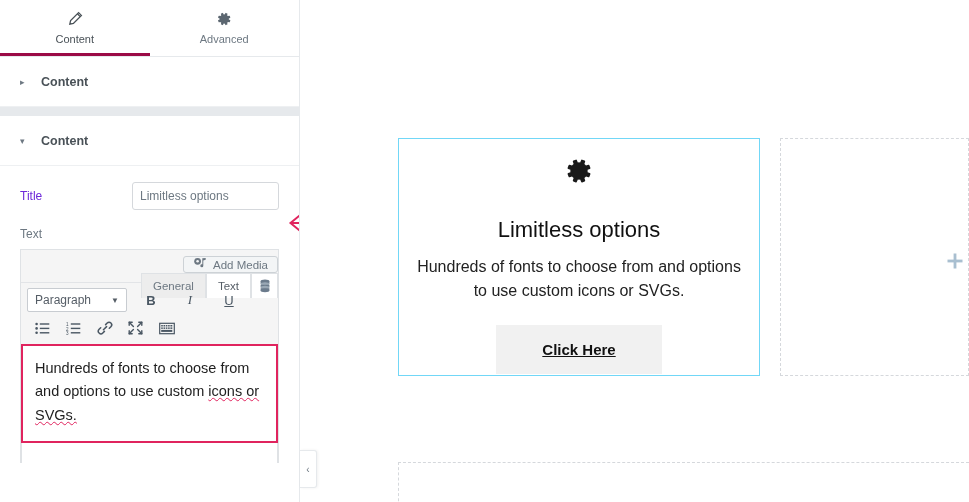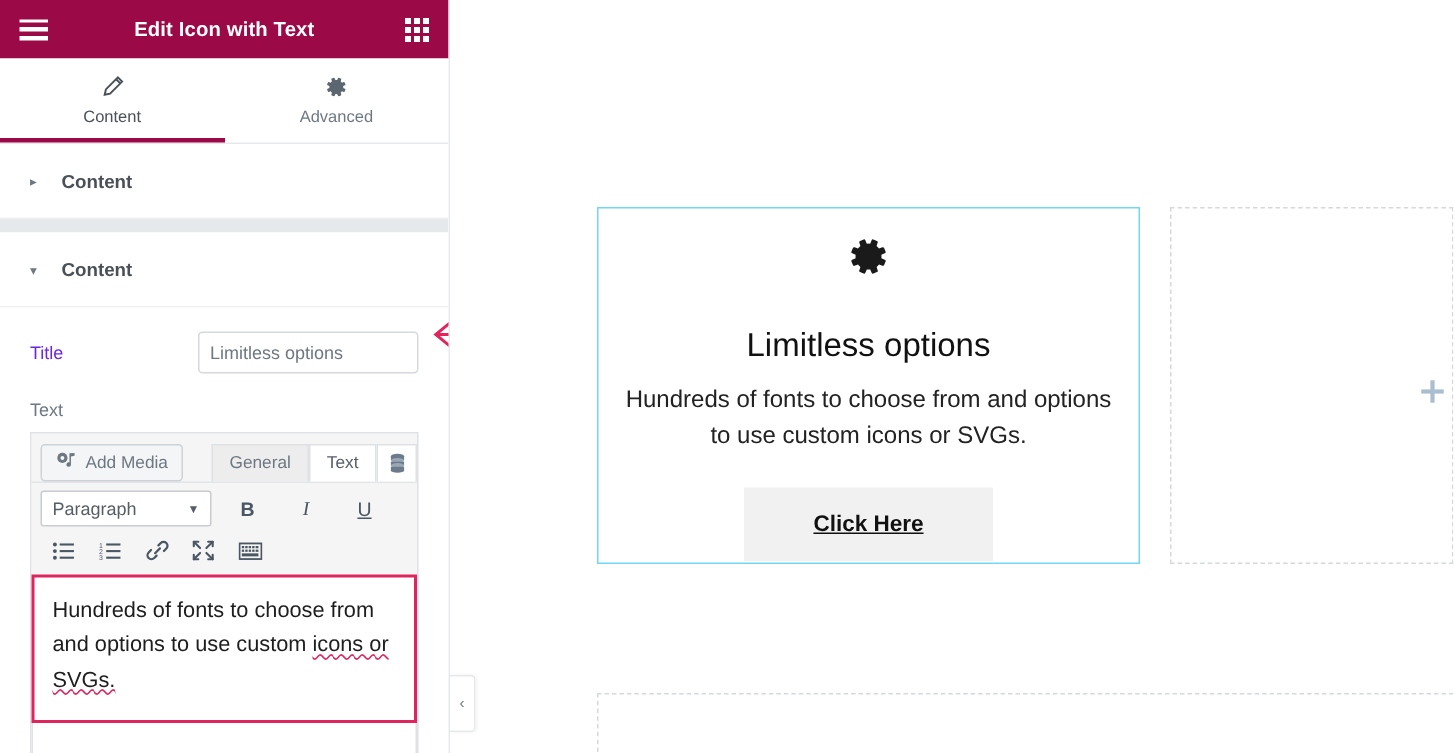--- a/index.html
+++ b/index.html
@@ -66,36 +66,36 @@
   .title-input-wrap input {
     flex: 1; border: none; outline: none; font-size: 12px; color: #6d7882;
     padding: 0 7px; font-family: "Liberation Sans", sans-serif; background: transparent;
   }
 
   .text-label { font-size: 12px; color: #6d7882; padding: 17px 0 8px 0; }
 
   
   .wp-editor { border: 1px solid #dfe2e5; background: #f5f5f5; }
   .wp-top { display: flex; align-items: flex-end; justify-content: space-between;
-    padding: 6px 0 0 6px; background: #f5f5f5; height: 32px;}
+    padding: 6px 0 0 6px; background: #f5f5f5; height: 32px; flex-direction: column;}
   .add-media { display: inline-flex; align-items: center; gap: 6px;
     background: #f3f5f6; border: 1px solid #cdd2d6; border-radius: 3px;
     height: 25px; padding: 0 9px; font-size: 11.5px; color: #6d7882; cursor: pointer; }
   .ed-tabs { display: flex; align-items: flex-end; height: 27px; }
   .ed-tab { height: 25px; padding: 0 11px; font-size: 11.5px; color: #6d7882;
     display: flex; align-items: center; border: 1px solid #dfe2e5; border-bottom: none;
     cursor: pointer; background: #ededed; }
   .ed-tab.active { background: #ffffff; color: #555d66; }
   .ed-dyn { width: 27px; height: 25px; border: 1px solid #dfe2e5; border-bottom: none;
     background: #fff; display: flex; align-items: center; justify-content: center; cursor: pointer; }
 
   .wp-toolbar { background: #f5f5f5; border-top: 1px solid #e2e4e7; padding: 5px 6px 4px 6px; }
   .tb-row { display: flex; align-items: center; gap: 0; }
   .tb-row.r1 { gap: 9px; margin-bottom: 4px; }
-  .para-select { width: 114px; height: 24px; background: #fff; border: 1px solid #c8ccd1;
+  .para-select { width: 100px; height: 24px; background: #fff; border: 1px solid #c8ccd1;
     border-radius: 2px; display: flex; align-items: center; justify-content: space-between;
     padding: 0 7px; font-size: 12px; color: #555d66; cursor: pointer; }
   .para-select .arrow { font-size: 8px; color: #555d66; }
   .tb-btn { width: 30px; height: 24px; display: flex; align-items: center;
     justify-content: center; cursor: pointer; color: #4a5763; font-size: 13px; }
   .tb-btn.bold { font-weight: bold; }
   .tb-btn.ital { font-style: italic; font-family: "Liberation Serif", serif; }
   .tb-btn.und { text-decoration: underline; }
   .tb-row.r2 .tb-btn { width: 31px; }
 
@@ -145,39 +145,20 @@
   #section2 { left: 98px; top: 462px; right: 0px; height: 60px;
     border: 1px dashed #d5d8dc; border-right: none; border-bottom: none; }
 </style>
 </head>
 <body>
 
 <div id="app">
 
   <div id="panel">
 
-    <div class="panel-header">
-      <div class="hamburger">
-        <span></span>
-          <span></span>
-          <span></span>
-      </div>
-      <div class="panel-title">Edit Icon with Text</div>
-      <div class="grid-icon">
-        <i></i>
-          <i></i>
-          <i></i>
-          <i></i>
-          <i></i>
-          <i></i>
-          <i></i>
-          <i></i>
-          <i></i>
-      </div>
-    </div>
 
     <div class="tabs">
       <div class="tab active">
         <span>
           <svg width="16" height="16" viewBox="0 0 16 16">
             <path d="M11.6 1.6l2.8 2.8-8 8-3.6.8.8-3.6z" fill="none" stroke="#495157" stroke-width="1.3"></path>
             <path d="M10.4 2.8l2.8 2.8" stroke="#495157" stroke-width="1.3"></path>
           </svg>
         </span>
         <span class="t-label">Content</span>

